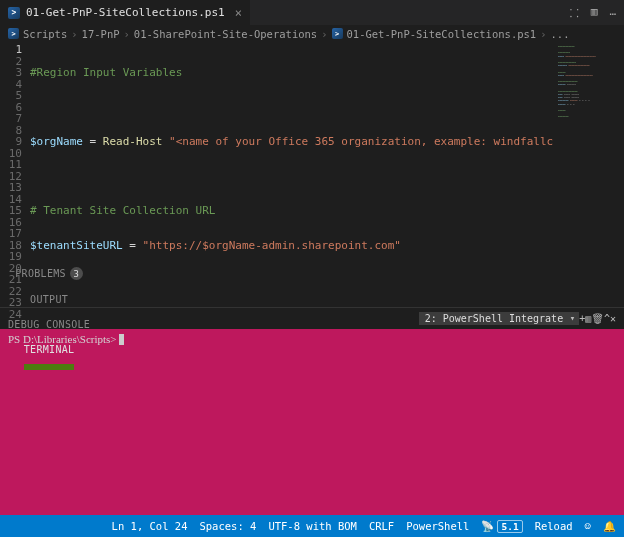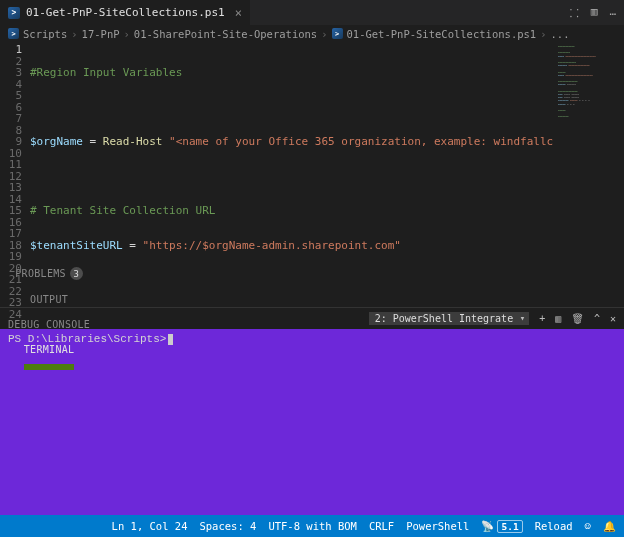--- a/index.html
+++ b/index.html
@@ -112,32 +112,32 @@
     font-size:10px;
   }
   .panel-tabs .left{display:flex;gap:14px;align-items:center;flex-direction:column;}
   .ptab{color:#888;cursor:pointer;letter-spacing:0.3px;}
   .ptab.active{color:#e0e0e0;border-bottom:6px solid #4d7c0f;padding-bottom:9px;}
   .badge{
     display:inline-flex;align-items:center;justify-content:center;
     min-width:13px;height:13px;border-radius:8px;
     background:#4d4d4d;color:#ddd;font-size:9px;margin-left:4px;padding:0 3px;
   }
-  .panel-tabs .right{display:flex;gap:10px;align-items:center;color:#bbb;}
+  .panel-tabs .right{display:flex;align-items:center;color:#bbb;}
   .sel{
     background:#3c3c3c;color:#ddd;
     padding:1px 16px 1px 6px;
     font-size:10px;
     position:relative;
   }
   .sel::after{content:"▾";position:absolute;right:4px;top:1px;font-size:9px;color:#bbb;}
   .terminal{
     height:186px;
-    background:#6d28d9;
-    font-family:Liberation Mono, monospace;
+    background:#be185d;
+    font-family:Liberation Serif, serif;
     font-size:11px;
     padding:4px 8px;
     color:#d4d4d4;
   }
   .cursor{
     display:inline-block;width:5px;height:11px;background:#cccccc;vertical-align:text-bottom;margin-left:2px;
   }
   .statusbar{
     position:absolute;left:0;right:0;bottom:0;
     height:22px;

